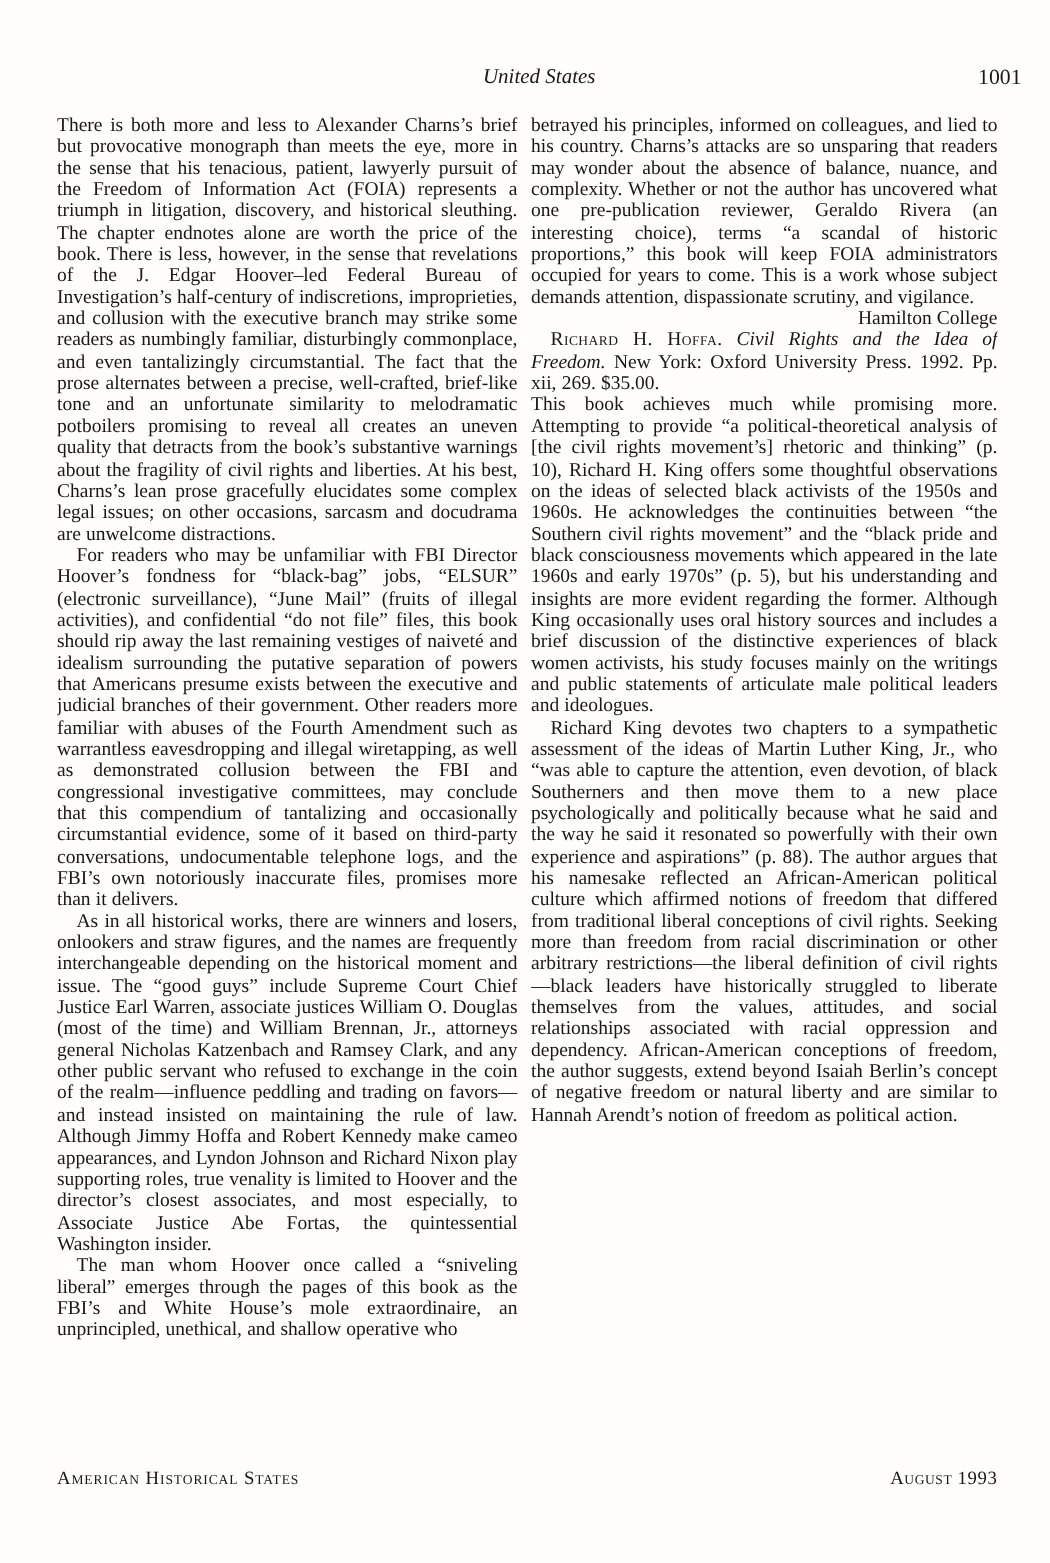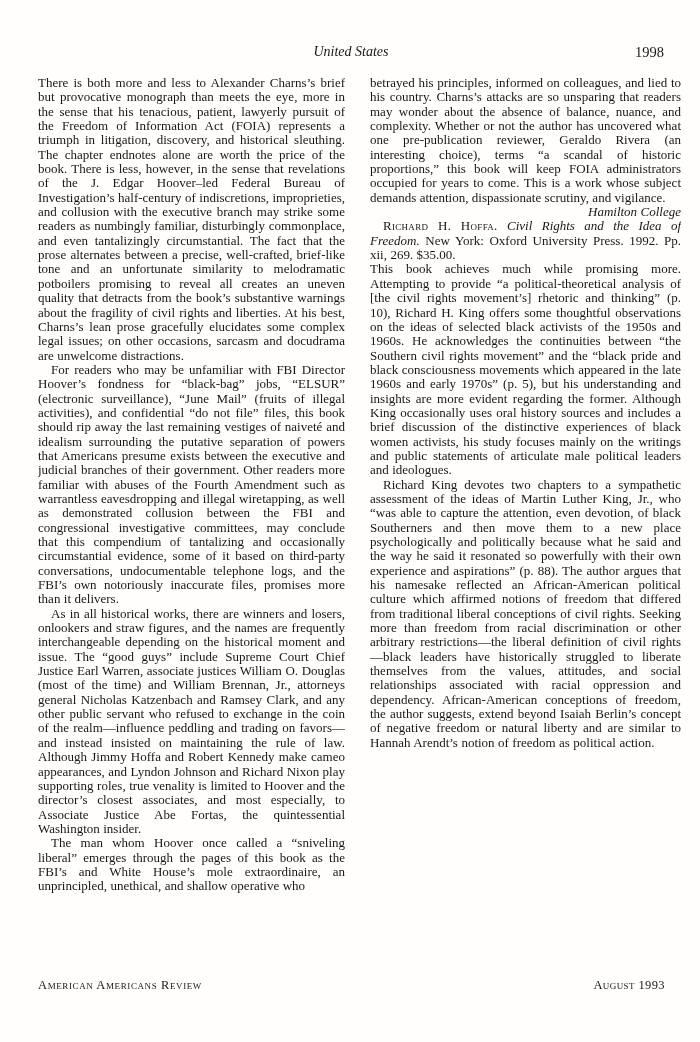--- a/index.html
+++ b/index.html
@@ -14,21 +14,21 @@
     background: #fffefc;
     color: #181715;
     font-family: "Liberation Serif", serif;
     overflow: hidden;
   }
   
   .running-head {
     position: absolute;
     top: 44px;
     left: 38px;
-    right: 36px;
+    right: 19px;
     height: 20px;
     font-size: 14px;
   }
   .running-head .section {
     position: absolute;
     left: 0; right: 0;
     text-align: center;
     font-style: italic;
     font-weight: 500;
   }
@@ -46,35 +46,34 @@
     overflow: hidden;
     font-size: 13px;
     line-height: 14.35px;
     text-align: justify;
     text-justify: inter-word;
     -webkit-hyphens: auto;
     hyphens: auto;
     word-spacing: 0.2px;
   }
   .col-left  { left: 38px;  width: 307px; }
-  .col-right { left: 354px; width: 311px; margin-left: 16px; }
+  .col-right { left: 354px; width: 311px; }
 
   .col p { margin: 0; text-indent: 13px; }
   .col p.flush { text-indent: 0; }
 
   
   .signature { text-align: right; margin: 0; }
   .sig-name {
     display: block;
     font-variant: small-caps;
     letter-spacing: 0.4px;
   }
   .sig-affil {
     display: block;
-    font-style: italic;
   }
 
   
   .citation {
     margin-top: 28px;
     margin-bottom: 14px;
     text-align: justify;
     text-indent: 0;
   }
   .cite-author { font-variant: small-caps; letter-spacing: 0.3px; }
@@ -102,21 +101,21 @@
     letter-spacing: 0.4px;
   }
 </style>
 </head>
 <body>
 
 <div class="page">
 
   <div class="running-head">
     <div class="section">United States</div>
-    <div class="pageno">1998</div>
+    <div class="pageno">1001</div>
   </div>
 
   <div class="col col-left">
     <p class="flush">There is both more and less to Alexander Charns’s brief but provocative monograph than meets the eye, more in the sense that his tenacious, patient, lawyerly pursuit of the Freedom of Information Act (FOIA) represents a triumph in litigation, discovery, and historical sleuthing. The chapter endnotes alone are worth the price of the book. There is less, however, in the sense that revelations of the J. Edgar Hoover–led Federal Bureau of Investigation’s half-century of indiscretions, improprieties, and collusion with the executive branch may strike some readers as numbingly familiar, disturbingly commonplace, and even tantalizingly circumstantial. The fact that the prose alternates between a precise, well-crafted, brief-like tone and an unfortunate similarity to melodramatic potboilers promising to reveal all creates an uneven quality that detracts from the book’s substantive warnings about the fragility of civil rights and liberties. At his best, Charns’s lean prose gracefully elucidates some complex legal issues; on other occasions, sarcasm and docudrama are unwelcome distractions.</p>
     <p>For readers who may be unfamiliar with FBI Director Hoover’s fondness for “black-bag” jobs, “ELSUR” (electronic surveillance), “June Mail” (fruits of illegal activities), and confidential “do not file” files, this book should rip away the last remaining vestiges of naiveté and idealism surrounding the putative separation of powers that Americans presume exists between the executive and judicial branches of their government. Other readers more familiar with abuses of the Fourth Amendment such as warrantless eavesdropping and illegal wiretapping, as well as demonstrated collusion between the FBI and congressional investigative committees, may conclude that this compendium of tantalizing and occasionally circumstantial evidence, some of it based on third-party conversations, undocumentable telephone logs, and the FBI’s own notoriously inaccurate files, promises more than it delivers.</p>
     <p>As in all historical works, there are winners and losers, onlookers and straw figures, and the names are frequently interchangeable depending on the historical moment and issue. The “good guys” include Supreme Court Chief Justice Earl Warren, associate justices William O. Douglas (most of the time) and William Brennan, Jr., attorneys general Nicholas Katzenbach and Ramsey Clark, and any other public servant who refused to exchange in the coin of the realm—influence peddling and trading on favors—and instead insisted on maintaining the rule of law. Although Jimmy Hoffa and Robert Kennedy make cameo appearances, and Lyndon Johnson and Richard Nixon play supporting roles, true venality is limited to Hoover and the director’s closest associates, and most especially, to Associate Justice Abe Fortas, the quintessential Washington insider.</p>
     <p>The man whom Hoover once called a “sniveling liberal” emerges through the pages of this book as the FBI’s and White House’s mole extraordinaire, an unprincipled, unethical, and shallow operative who</p>
   </div>
 
   <div class="col col-right">
@@ -130,17 +129,17 @@
       <span class="cite-author">Richard H. Hoffa.</span>
       <span class="cite-title">Civil Rights and the Idea of Freedom.</span>
       <span class="cite-pub">New York: Oxford University Press. 1992. Pp. xii, 269. $35.00.</span>
     </p>
 
     <p class="flush">This book achieves much while promising more. Attempting to provide “a political-theoretical analysis of [the civil rights movement’s] rhetoric and thinking” (p. 10), Richard H. King offers some thoughtful observations on the ideas of selected black activists of the 1950s and 1960s. He acknowledges the continuities between “the Southern civil rights movement” and the “black pride and black consciousness movements which appeared in the late 1960s and early 1970s” (p. 5), but his understanding and insights are more evident regarding the former. Although King occasionally uses oral history sources and includes a brief discussion of the distinctive experiences of black women activists, his study focuses mainly on the writings and public statements of articulate male political leaders and ideologues.</p>
     <p>Richard King devotes two chapters to a sympathetic assessment of the ideas of Martin Luther King, Jr., who “was able to capture the attention, even devotion, of black Southerners and then move them to a new place psychologically and politically because what he said and the way he said it resonated so powerfully with their own experience and aspirations” (p. 88). The author argues that his namesake reflected an African-American political culture which affirmed notions of freedom that differed from traditional liberal conceptions of civil rights. Seeking more than freedom from racial discrimination or other arbitrary restrictions—the liberal definition of civil rights—black leaders have historically struggled to liberate themselves from the values, attitudes, and social relationships associated with racial oppression and dependency. African-American conceptions of freedom, the author suggests, extend beyond Isaiah Berlin’s concept of negative freedom or natural liberty and are similar to Hannah Arendt’s notion of freedom as political action.</p>
   </div>
 
   <div class="page-footer">
-    <div class="footer-journal">American Americans Review</div>
+    <div class="footer-journal">American Historical States</div>
     <div class="footer-issue">August 1993</div>
   </div>
 
 </div>
 
 </body></html>

